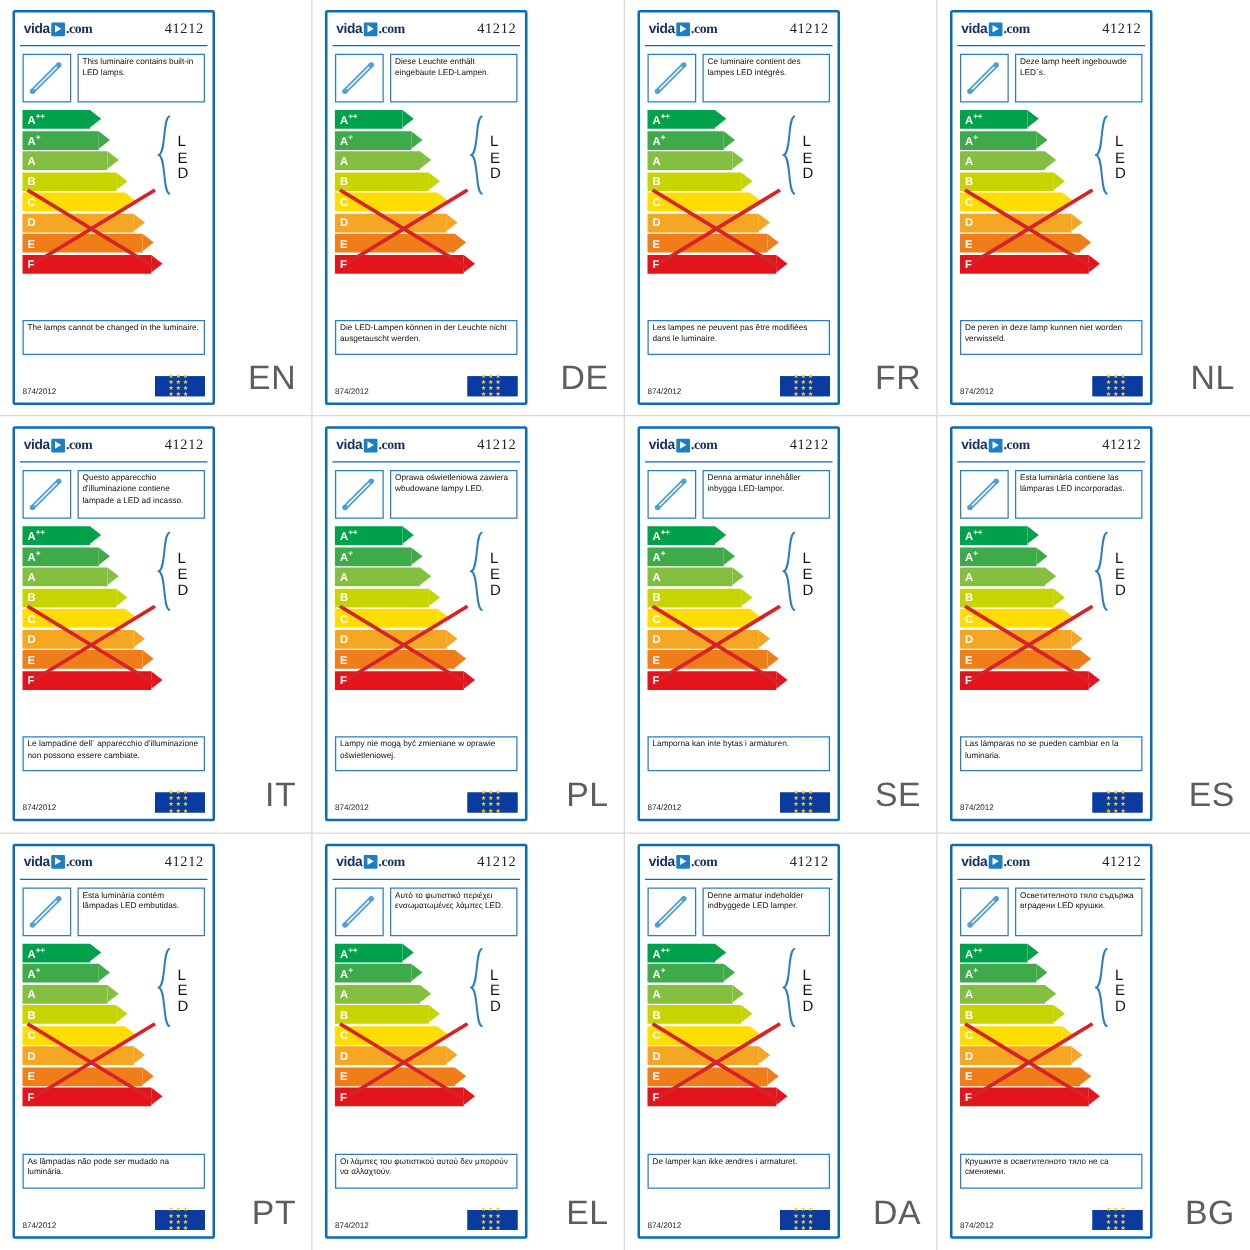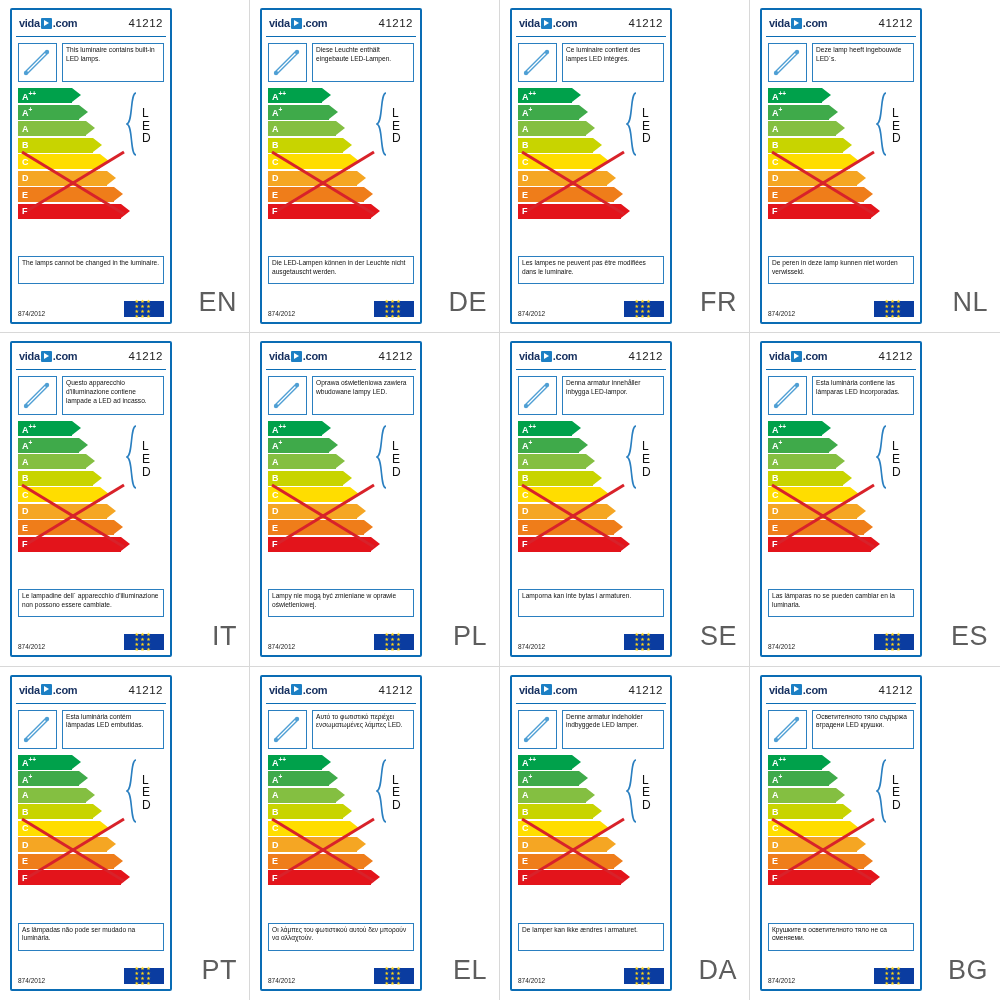--- a/index.html
+++ b/index.html
@@ -72,25 +72,26 @@
     content: "";
     position: absolute;
     left: 3px;
     top: 2px;
     width: 0;
     height: 0;
     border-top: 3.5px solid transparent;
     border-bottom: 3.5px solid transparent;
     border-left: 5px solid #ffffff;
   }
-  .brand .com { color: #16305f; }
+  .brand .com { color: #16305f; font-family: Liberation Serif, serif; }
   .model {
     font-size: 11.5px;
     color: #222;
     letter-spacing: 0.5px;
+    font-family: Liberation Serif, serif;
   }
   .hr {
     height: 1px;
     background: #0a6cb4;
     margin: 0 4px;
   }
 
   .top-row {
     display: flex;
     gap: 5px;

